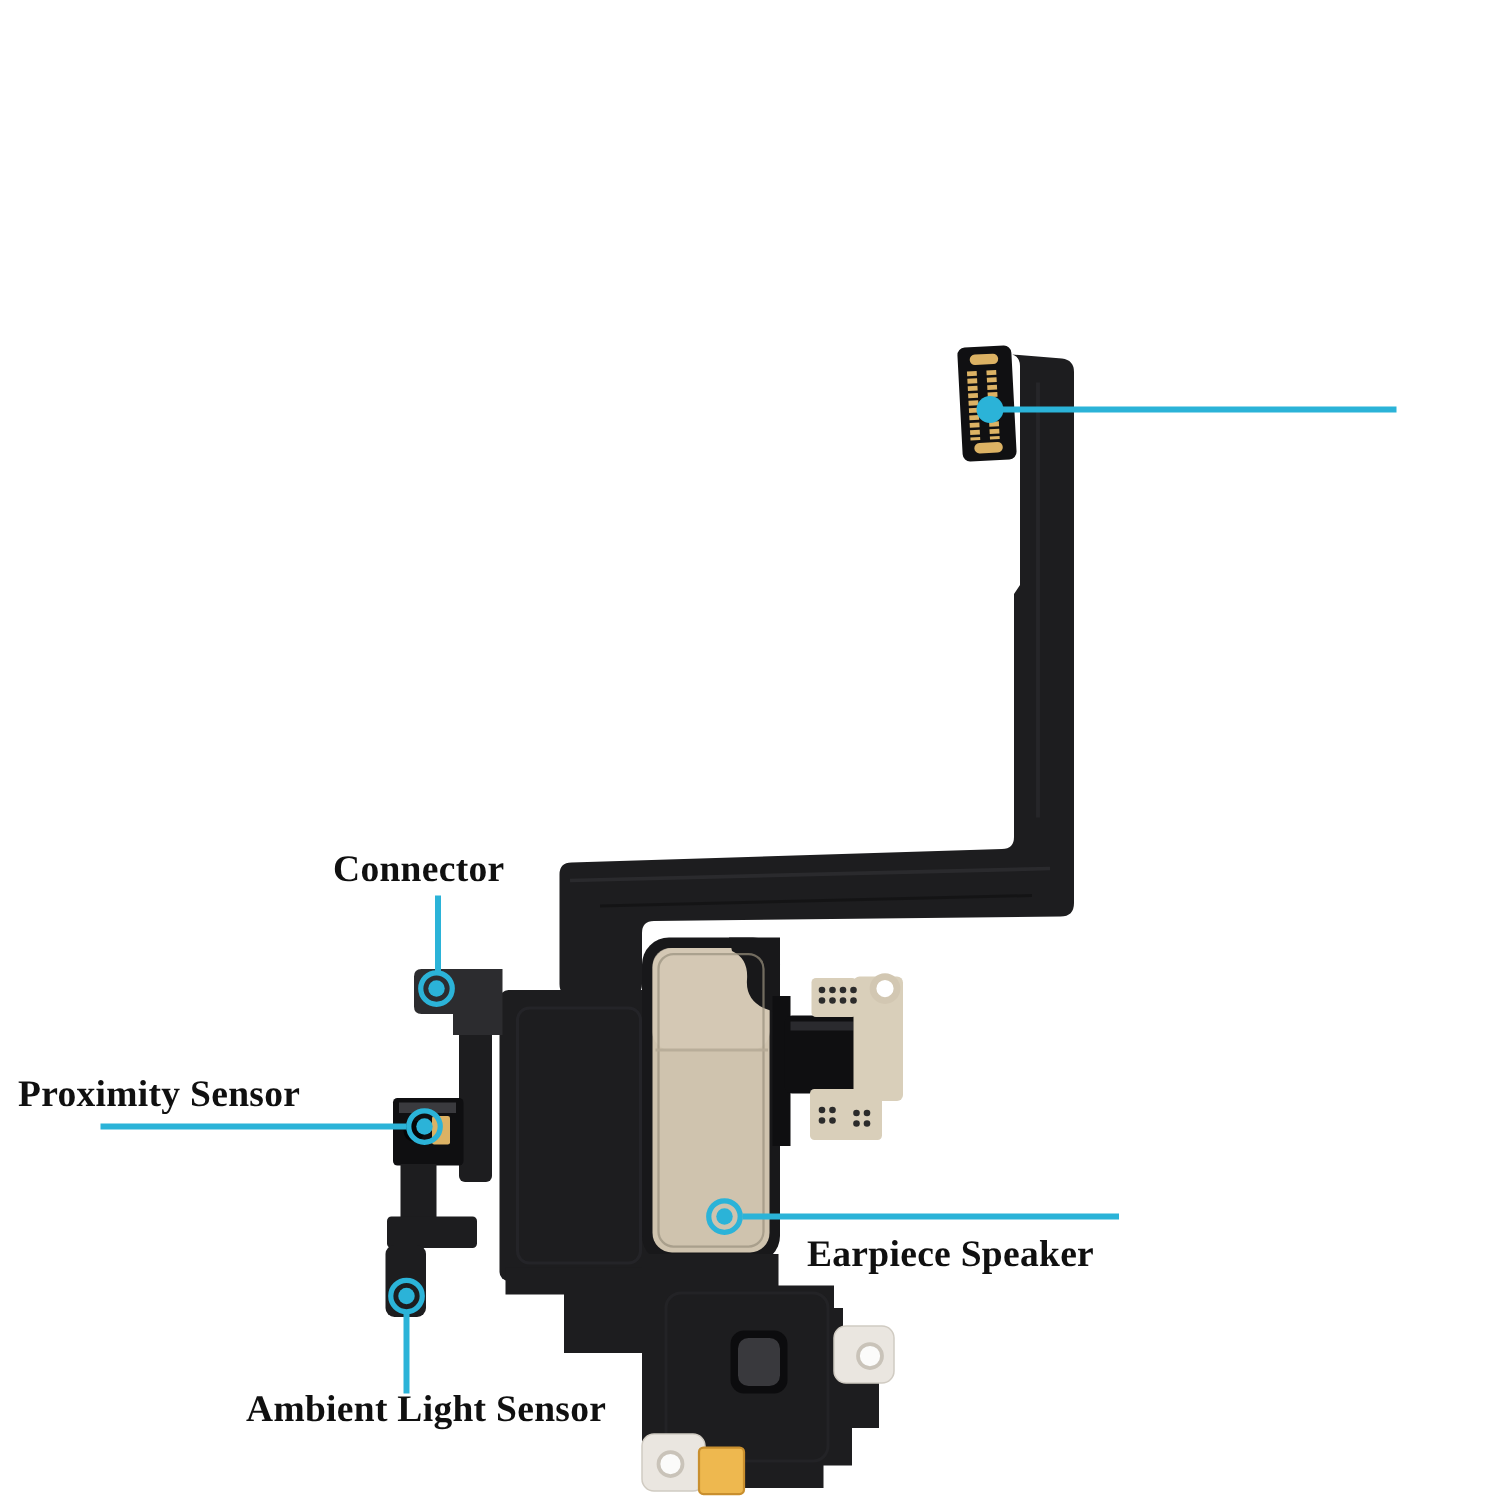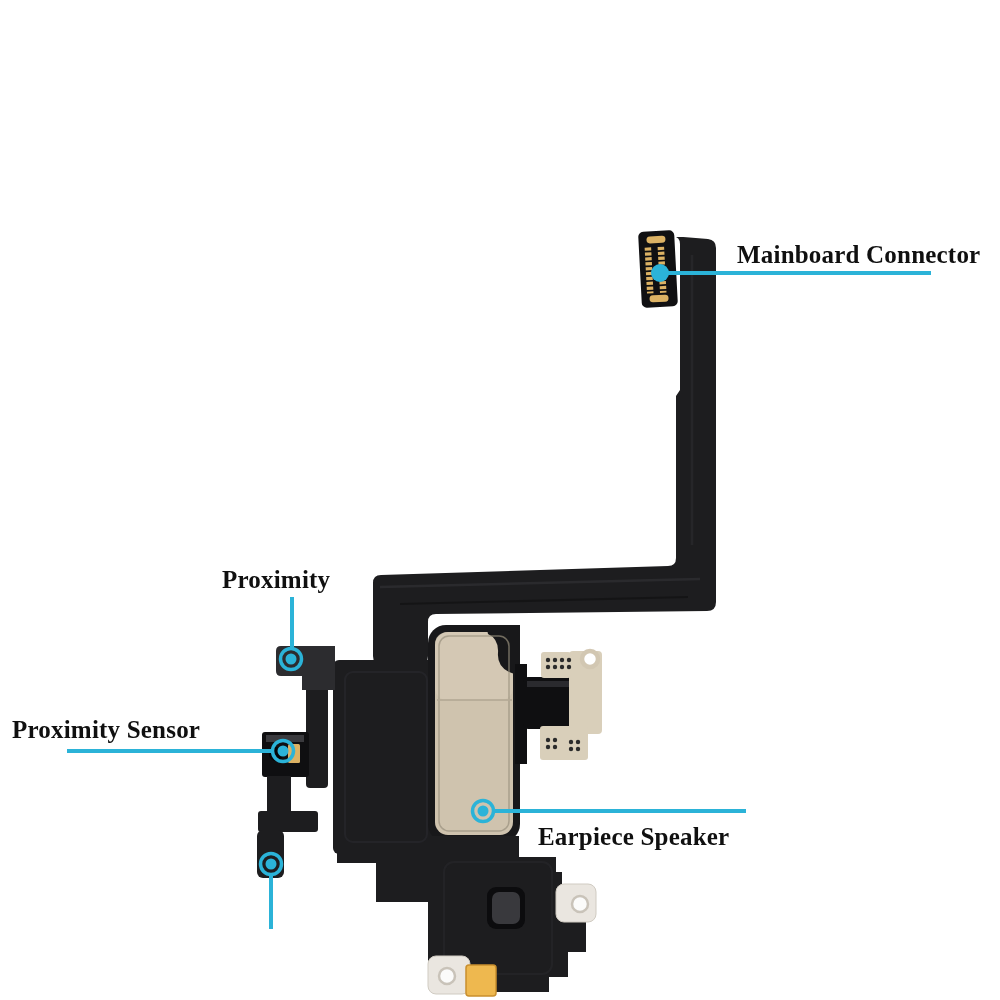--- a/index.html
+++ b/index.html
@@ -134,21 +134,21 @@
       <line class="acc-line" x1="495" y1="811" x2="746" y2="811"></line>
       <circle class="acc-ring" cx="483" cy="811" r="10.5"></circle>
       <circle class="acc-dot" cx="483" cy="811" r="5.5"></circle>
 
       <line class="acc-line" x1="271" y1="876" x2="271" y2="929"></line>
       <circle class="acc-ring" cx="271" cy="864" r="10.5"></circle>
       <circle class="acc-dot" cx="271" cy="864" r="5.5"></circle>
     </g>
   </svg>
 
-  <div class="callout-label" style="left:737px;top:241px">Mainboard Connector</div>
 
-  <div class="callout-label" style="left:222px;top:566px">Proximity</div>
+  <div class="callout-label" style="left:222px;top:566px">Connector</div>
 
   <div class="callout-label" style="left:12px;top:716px">Proximity Sensor</div>
 
   <div class="callout-label" style="left:538px;top:823px">Earpiece Speaker</div>
 
+  <div class="callout-label" style="left:164px;top:926px">Ambient Light Sensor</div>
 </div>
 
 </body></html>

